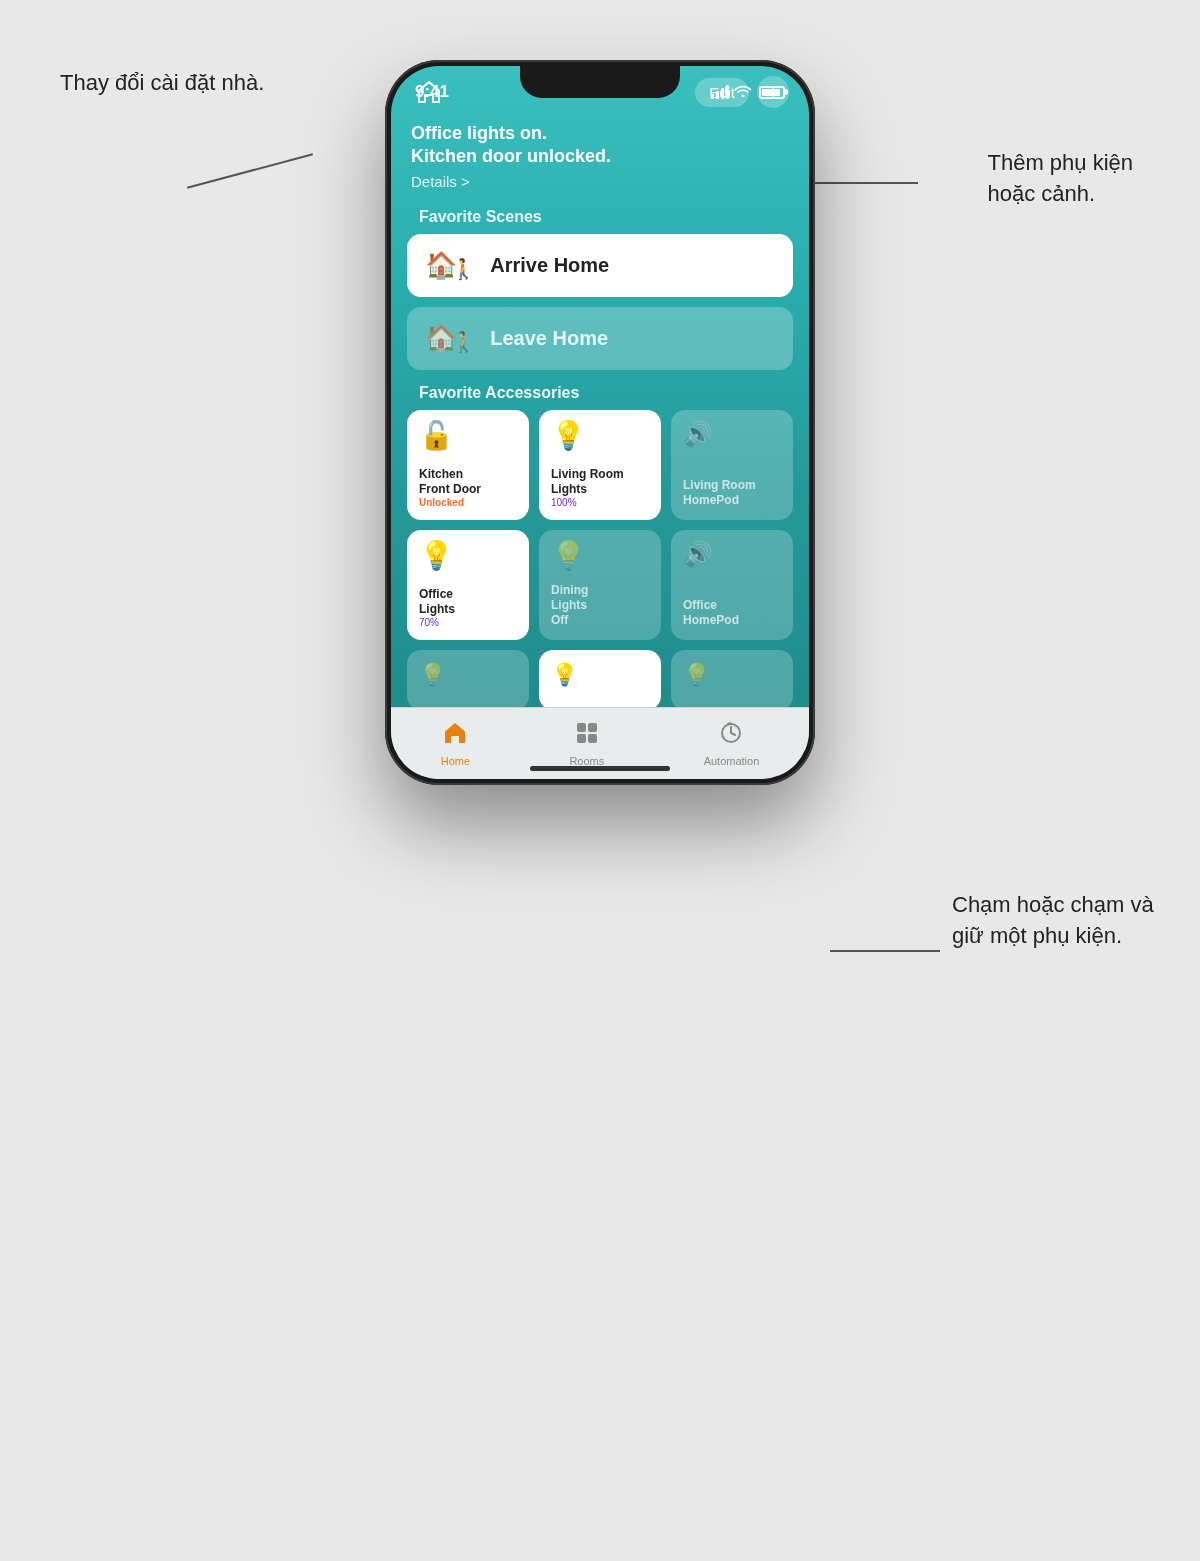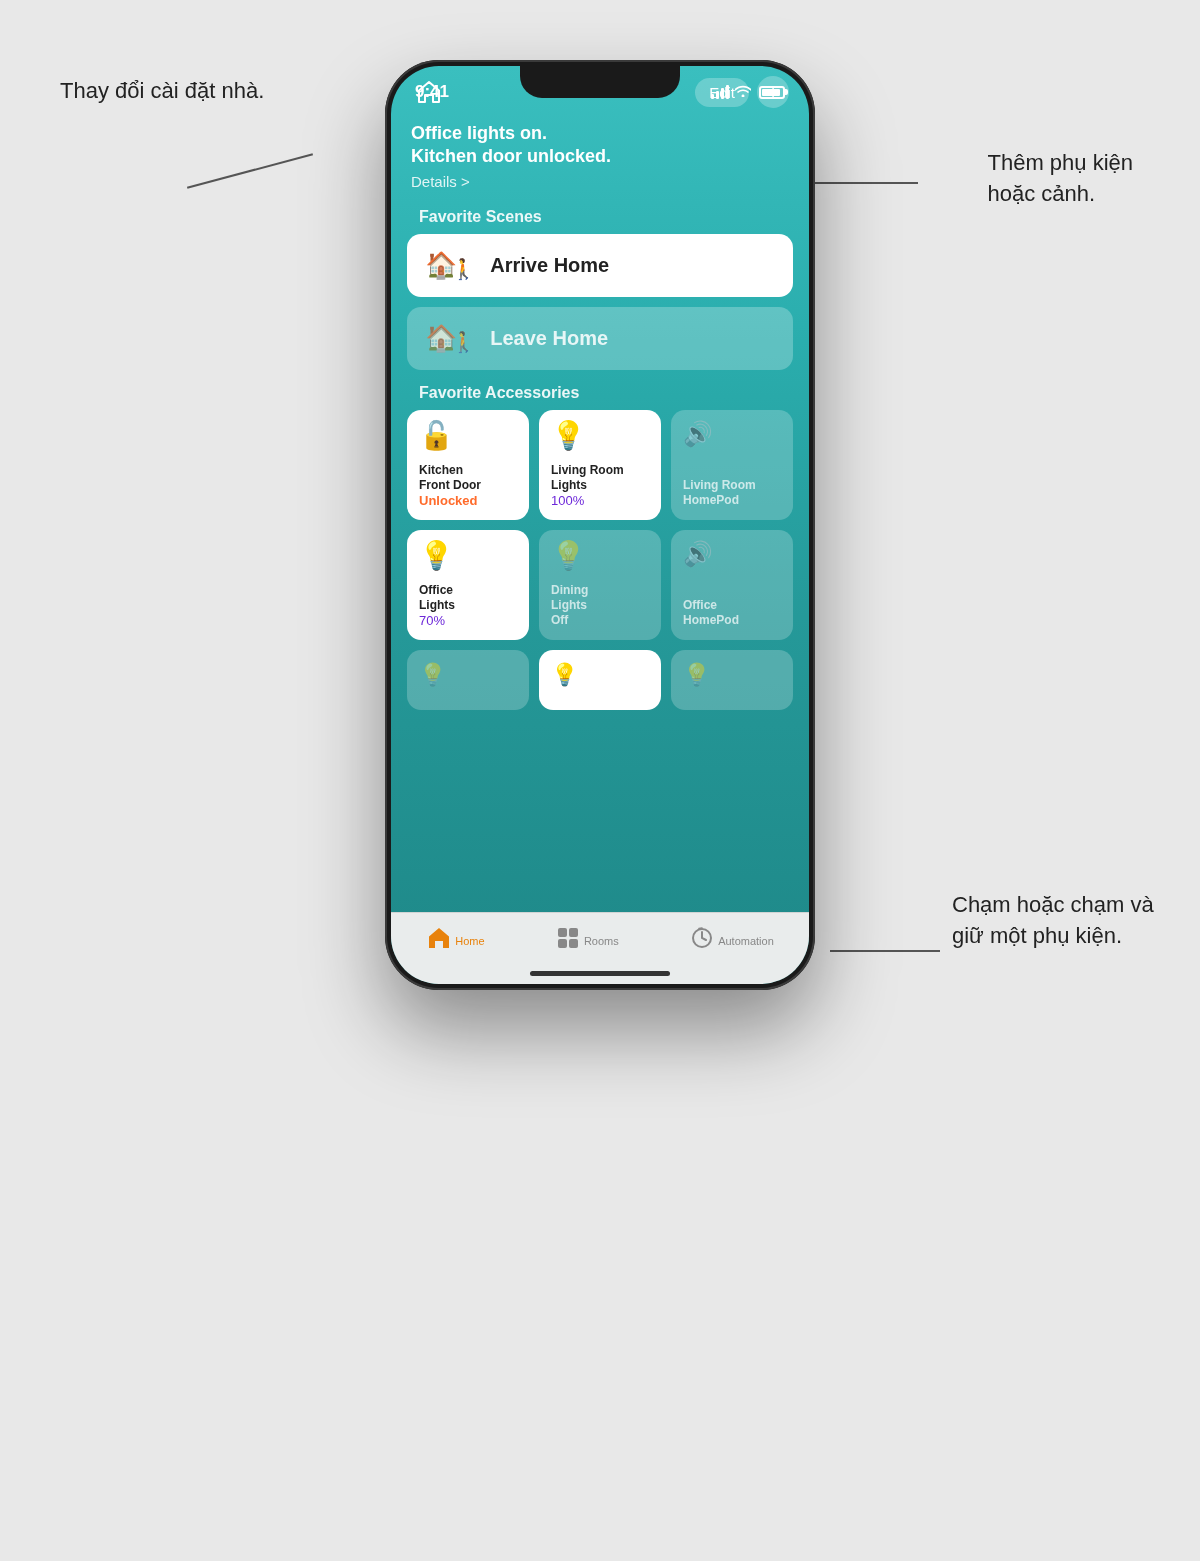--- a/index.html
+++ b/index.html
@@ -24,42 +24,42 @@
 
     
     .callout {
       position: absolute;
       font-size: 22px;
       color: #222;
       line-height: 1.4;
     }
 
     .callout-top-left {
-      top: 76px;
+      top: 68px;
       left: 60px;
       text-align: center;
     }
 
     .callout-top-right {
       top: 148px;
       right: 67px;
       text-align: left;
     }
 
     .callout-right-mid {
       top: 890px;
       right: 28px;
       text-align: left;
       width: 220px;
     }
 
     
     .phone {
       width: 430px;
-      height: 930px;
+      height: 725px;
       background: #1a1a1a;
       border-radius: 54px;
       position: relative;
       box-shadow: 0 40px 80px rgba(0,0,0,0.4), inset 0 0 0 2px #3a3a3a;
       overflow: hidden;
     }
 
     
     .phone::before {
       content: '';
@@ -353,21 +353,21 @@
 
     .accessory-name-active {
       color: #222;
     }
 
     .accessory-name-inactive {
       color: rgba(255,255,255,0.7);
     }
 
     .accessory-status {
-      font-size: 13px;
+      font-size: 10px;
       margin-top: 0;
     }
 
     .status-unlocked {
       color: #ff6b2b;
       font-weight: 600;
     }
 
     .status-normal {
       color: #6d28d9;
@@ -383,21 +383,21 @@
       background: rgba(240,240,240,0.97);
       display: flex;
       align-items: flex-start;
       justify-content: space-around;
       padding-top: 8px;
       border-top: 1px solid rgba(0,0,0,0.1);
     }
 
     .nav-item {
       display: flex;
-      flex-direction: row;
+      flex-direction: column;
       align-items: center;
       gap: 3px;
       cursor: pointer;
       padding: 4px 20px;
     }
 
     .nav-icon {
       font-size: 24px;
     }
 

